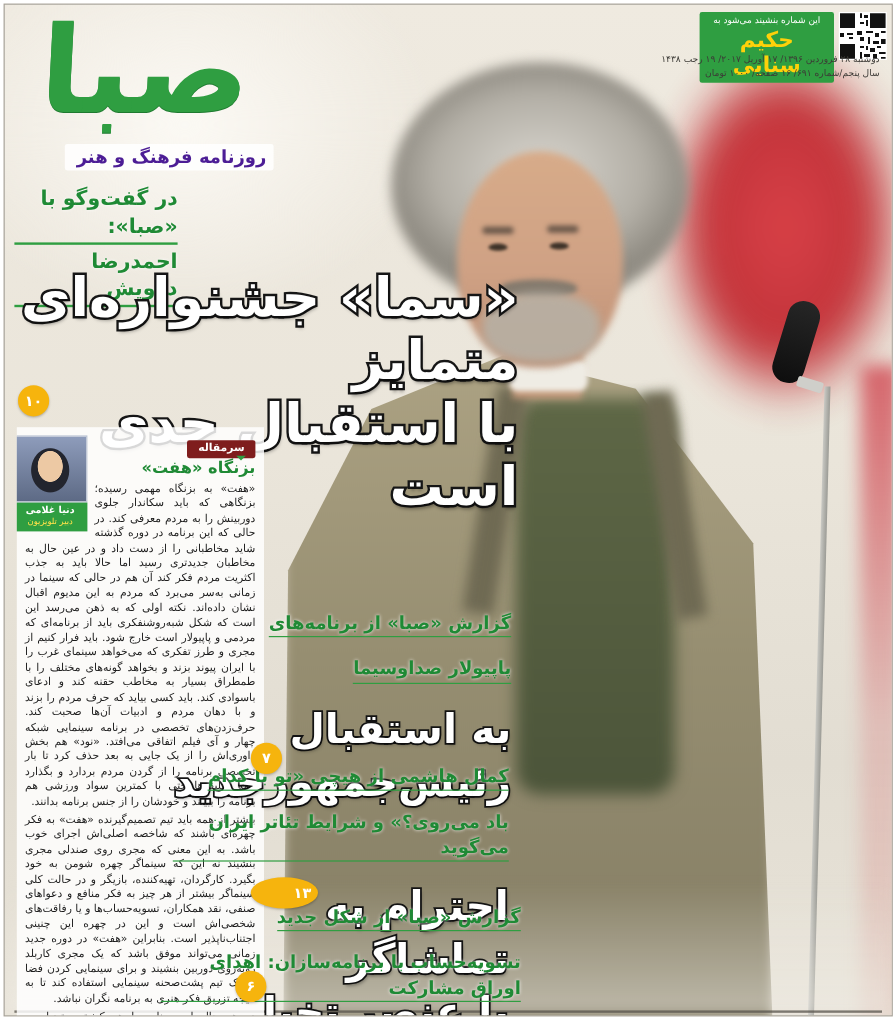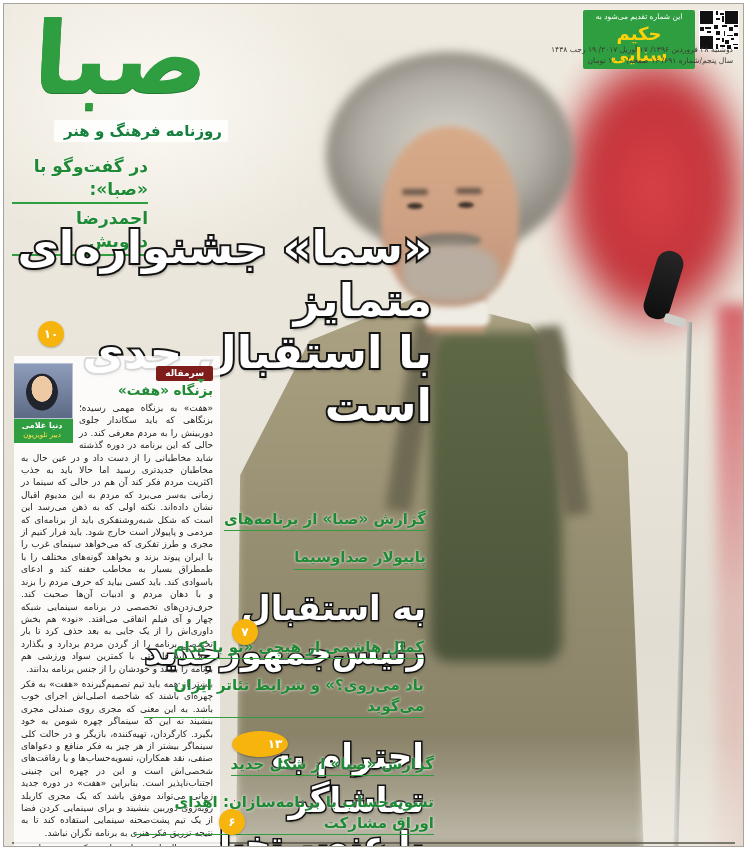--- a/index.html
+++ b/index.html
@@ -60,21 +60,21 @@
   .fg-blur{position:absolute;left:0;bottom:0;width:100%;height:110px;
     background:linear-gradient(180deg,rgba(240,237,230,0),rgba(240,237,230,.55));filter:blur(6px);}
   .bottom-rule{position:absolute;left:8px;right:8px;bottom:2px;height:2px;background:#57534b;opacity:.75;}
 
   
   .masthead{position:absolute;left:8px;top:2px;width:218px;height:138px;z-index:6;}
   .logo{font-size:100px;line-height:1.05;font-weight:bold;color:#2f9e41;text-align:center;
     transform:skewX(-3deg);letter-spacing:-4px;text-shadow:0 1px 0 #1f7a30;}
   .tagline-wrap{position:absolute;right:2px;bottom:2px;background:rgba(255,255,255,.85);
     padding:1px 6px 2px 10px;border-radius:2px;}
-  .tagline{font-size:15px;font-weight:bold;color:#15803d;}
+  .tagline{font-size:15px;font-weight:bold;color:#4c1d95;}
 
   
   .hdr{position:absolute;top:4px;right:4px;width:200px;z-index:6;}
   .qr{position:absolute;top:2px;right:0;width:38px;height:38px;background:#fff;padding:1px;}
   .dedication{position:absolute;top:2px;right:44px;width:104px;background:#2f9e41;
     text-align:center;padding:2px 4px 3px;border-radius:2px;}
   .dedication .lbl{display:block;font-size:7.5px;color:#ffffff;line-height:1.4;}
   .dedication .name{display:block;font-size:18px;font-weight:bold;color:#ffd10a;line-height:1.2;}
   .datelines{position:absolute;top:36px;right:6px;width:190px;text-align:right;color:#3c3a36;}
   .datelines div{font-size:7.6px;line-height:1.45;white-space:nowrap;}
@@ -85,21 +85,21 @@
     line-height:1.35;border-bottom:2px solid #2f9e41;padding-bottom:1px;margin-bottom:3px;
     text-shadow:0 0 3px rgba(255,255,255,.9);}
   .lead-headline{position:absolute;left:0;top:218px;width:428px;text-align:right;z-index:6;
     font-size:45px;font-weight:bold;line-height:1.17;color:#ffffff;
     -webkit-text-stroke:4px #161616;paint-order:stroke fill;
     text-shadow:1px 3px 3px rgba(0,0,0,.35);}
 
   
   .pagenum{position:absolute;width:26px;height:26px;border-radius:50%;background:#f6b40d;
     color:#fff;font-size:12px;font-weight:bold;display:flex;align-items:center;justify-content:center;
-    z-index:7;box-shadow:0 1px 2px rgba(0,0,0,.25);margin-left:23px;}
+    z-index:7;box-shadow:0 1px 2px rgba(0,0,0,.25);}
   .pn-10{left:11px;top:317px;} .pn-7{left:205px;top:615px;}
   .pn-13{left:205px;top:727px;padding-left:30px;} .pn-6{left:192px;top:805px;}
 
   
   .editorial{position:absolute;left:10px;top:352px;width:206px;height:492px;z-index:6;
     background:rgba(255,255,255,.84);padding:5px 7px;box-sizing:border-box;overflow:hidden;}
   .ed-author{float:left;width:52px;margin:2px 0 3px 0;margin-left:0;margin-right:6px;}
   .ed-photo{width:62px;height:56px;border:1px solid #b9c2d2;box-sizing:border-box;
     background:
       radial-gradient(ellipse 17px 21px at 50% 46%,#edc9a4 0 60%,rgba(0,0,0,0) 63%),
@@ -166,21 +166,21 @@
       <span class="tagline rtl">روزنامه فرهنگ و هنر</span>
     </div>
   </div>
 
   <div class="hdr">
     <svg class="qr" viewBox="0 0 21 21" shape-rendering="crispEdges">
       <rect width="21" height="21" fill="#fff"></rect>
       <path fill="#111" d="M0 0h7v7H0zM2 2h3v3H2zM14 0h7v7h-7zM16 2h3v3h-3zM0 14h7v7H0zM2 16h3v3H2zM9 0h1v2H9zM11 1h2v1h-2zM9 4h2v1H9zM12 3h1v3h-1zM8 8h2v2H8zM12 8h3v1h-3zM16 9h2v2h-2zM19 8h2v1h-2zM0 9h2v2H0zM3 9h3v1H3zM4 11h2v1H4zM9 11h2v2H9zM13 11h1v3h-1zM15 13h3v1h-3zM19 12h2v2h-2zM9 15h2v1H9zM12 15h1v2h-1zM14 16h2v2h-2zM17 15h2v1h-2zM9 18h1v3H9zM11 19h3v1h-3zM15 19h2v2h-2zM18 18h3v1h-3zM19 20h2v1h-2z"></path>
     </svg>
     <div class="dedication rtl">
-      <span class="lbl">این شماره تقدیم می‌شود به</span>
+      <span class="lbl">این شماره بنشیند می‌شود به</span>
       <span class="name">حکیم سنایی</span>
     </div>
     <div class="datelines rtl">
       <div>دوشنبه ۲۸ فروردین ۱۳۹۶/ ۱۷ آوریل ۲۰۱۷/ ۱۹ رجب ۱۴۳۸</div>
       <div>سال پنجم/شماره ۶۹۱/ ۱۶ صفحه/ ۱۰۰۰ تومان</div>
     </div>
   </div>
 
   <div class="lead-kicker rtl">
     <div><span class="kl">در گفت‌وگو با «صبا»:</span></div>

